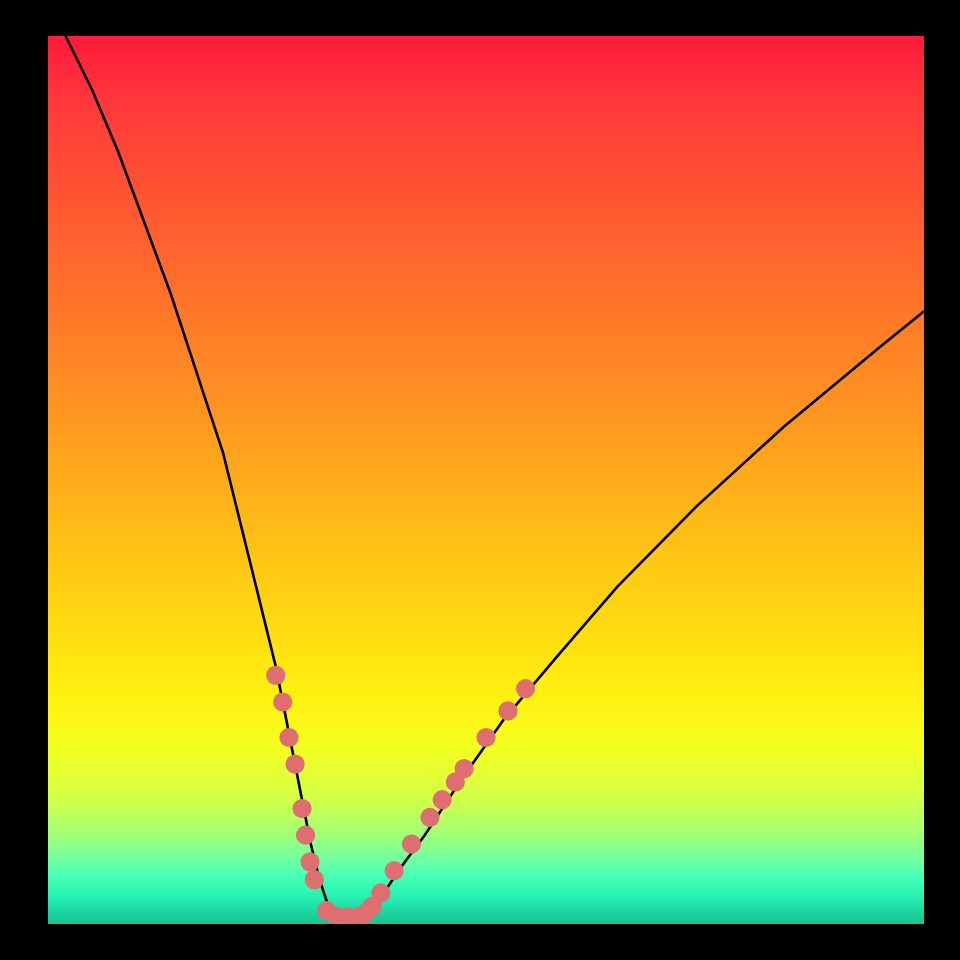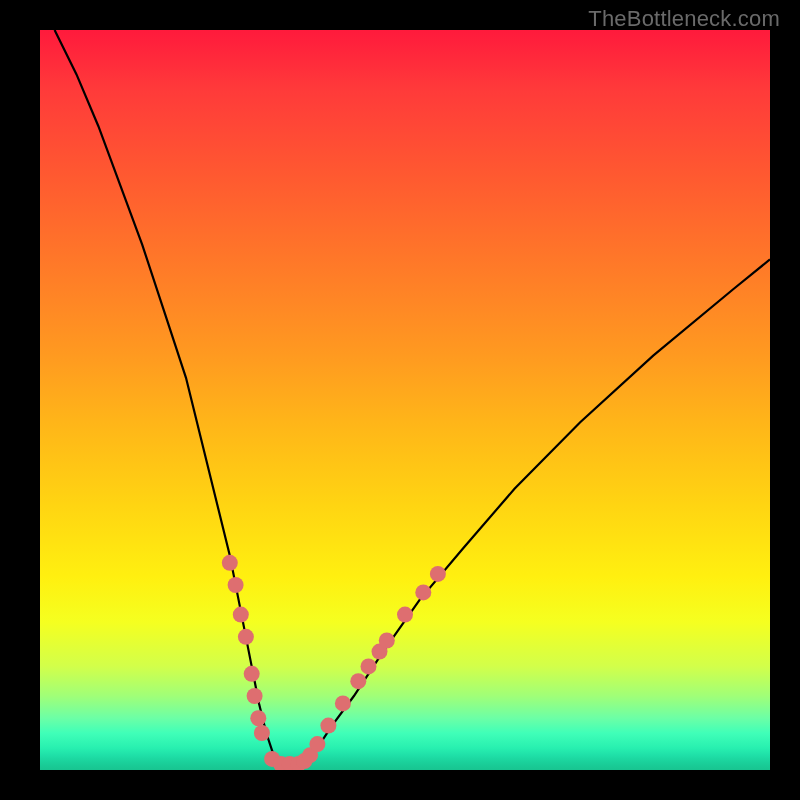--- a/index.html
+++ b/index.html
@@ -63,21 +63,20 @@
     height: 740px;
   }
   .dot {
     fill: #de6e70;
   }
 </style>
 </head>
 <body>
 
 <div class="canvas">
-  <div class="watermark">TheBottleneck.com</div>
   <div class="plot-area">
     <svg class="curve" viewBox="0 0 730 740" preserveAspectRatio="none">
       <path id="curve-path" fill="none" stroke="#000" stroke-width="2.2" d="M14.6 0.0 L36.5 44.4 L58.4 96.2 L80.3 155.4 L102.2 214.6 L124.1 281.2 L146.0 347.8 L160.6 407.0 L175.2 466.2 L189.8 525.4 L197.1 562.4 L204.4 599.4 L211.7 636.4 L219.0 673.4 L226.3 703.0 L233.6 725.2 L240.9 732.6 L248.2 732.6 L255.5 732.6 L262.8 732.6 L270.1 725.2 L277.4 717.8 L292.0 695.6 L313.9 666.0 L343.1 621.6 L379.6 569.8 L423.4 518.0 L474.5 458.8 L540.2 392.2 L613.2 325.6 L693.5 259.0 L730.0 229.4"></path>
       <g id="markers">
           <circle cx="189.8" cy="532.8" r="8" class="dot"></circle>
           <circle cx="195.6" cy="555.0" r="8" class="dot"></circle>
           <circle cx="200.8" cy="584.6" r="8" class="dot"></circle>
           <circle cx="205.9" cy="606.8" r="8" class="dot"></circle>
           <circle cx="211.7" cy="643.8" r="8" class="dot"></circle>
           <circle cx="214.6" cy="666.0" r="8" class="dot"></circle>

